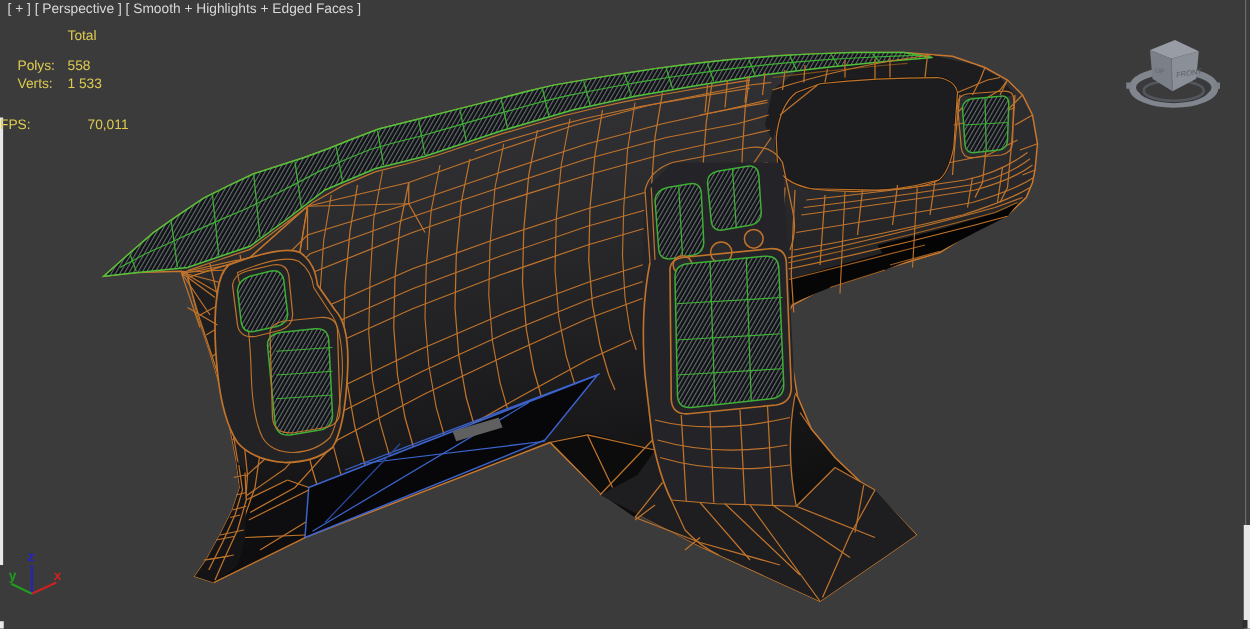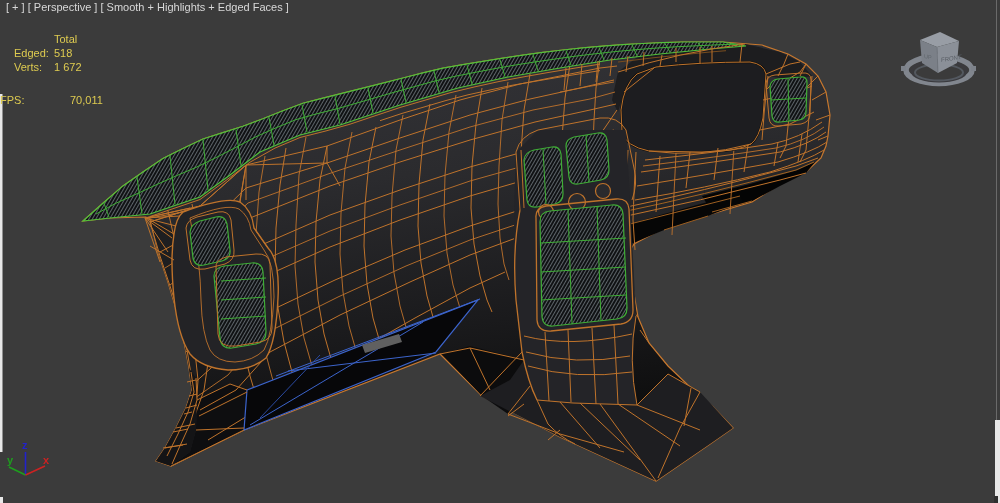--- a/index.html
+++ b/index.html
@@ -213,18 +213,18 @@
 <rect x="971" y="66" width="5" height="5" fill="#7d828a"></rect>
 <polygon points="940,32 959,41 937,47 920,40" fill="#989da5"></polygon>
 <polygon points="920,40 937,47 938,73 922,63" fill="#7b8088"></polygon>
 <polygon points="937,47 959,41 957,63 938,73" fill="#8b9098"></polygon>
 <path d="M937 47 L938 73" stroke="#6d727a" stroke-width="0.8" fill="none"></path>
 <text x="0" y="0" fill="#595e65" font-size="6" transform="translate(941,62) skewY(-9)" font-family="Liberation Sans">FRONT</text>
 <text x="0" y="0" fill="#60656c" font-size="5.5" transform="translate(924,58) skewY(9)" font-family="Liberation Sans">UP</text>
 </g>
 </svg>
 <div class="hud" style="left:6px;top:1px">[ + ] [ Perspective ] [ Smooth + Highlights + Edged Faces ]</div>
-<div class="hud yel" style="left:54px;top:33px">Total</div>
-<div class="hud yel" style="left:14px;top:47px">Edged:</div>
-<div class="hud yel" style="left:54px;top:47px">518</div>
+<div class="hud yel" style="left:54px;top:23px">Total</div>
+<div class="hud yel" style="left:14px;top:47px">Polys:</div>
+<div class="hud yel" style="left:54px;top:47px">558</div>
 <div class="hud yel" style="left:14px;top:61px">Verts:</div>
-<div class="hud yel" style="left:54px;top:61px">1 672</div>
+<div class="hud yel" style="left:54px;top:61px">1 533</div>
 <div class="hud yel" style="left:0;top:94px">FPS:</div>
 <div class="hud yel" style="left:70px;top:94px">70,011</div>
 </body></html>

